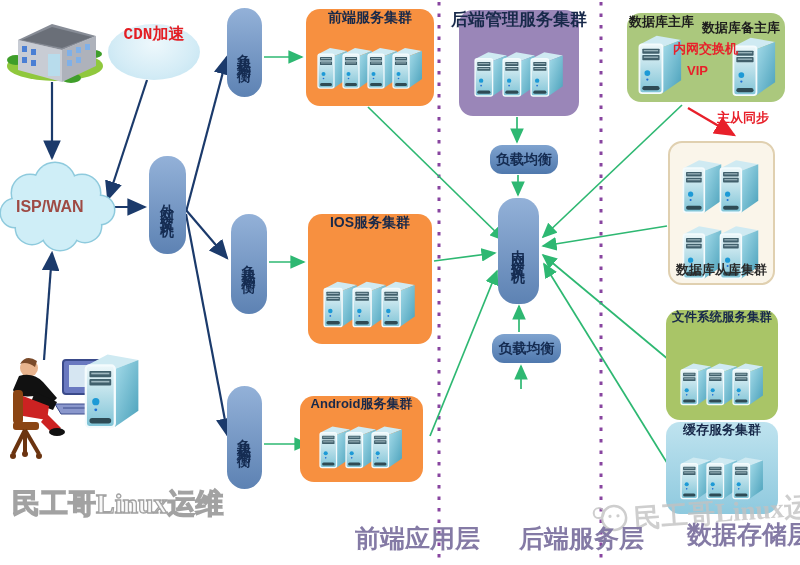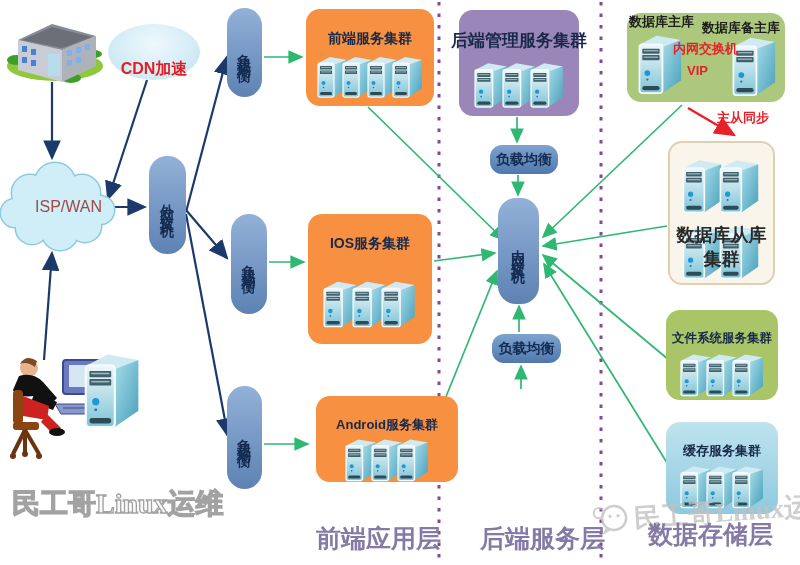--- a/index.html
+++ b/index.html
@@ -4,21 +4,21 @@
 <style>
   html,body{margin:0;padding:0;background:#fff;}
   #stage{position:relative;width:800px;height:565px;background:#fff;overflow:hidden;
          font-family:"Liberation Sans",sans-serif;}
   #stage *{box-sizing:border-box;}
   .abs{position:absolute;}
   svg{display:block;}
 
   
   .box{position:absolute;border-radius:14px;display:flex;flex-direction:column;align-items:center;}
-  .box .cluster-label{font-weight:bold;color:#18294a;font-size:14px;line-height:1;padding-top:22px;
+  .box .cluster-label{font-weight:bold;color:#18294a;font-size:14px;line-height:1;padding-top:1px;
         white-space:nowrap;text-align:left;}
   .box .servers{flex:1;display:flex;align-items:flex-end;justify-content:center;padding-bottom:8px;}
   .box .servers svg{margin-left:-7px;}
   .box .servers svg:first-child{margin-left:0;}
   .box-orange{background:#f79040;}
   .box-purple{background:#9a86b8;}
   .box-green{background:#abc87d;}
   .box-olive{background:#a9c567;}
   .box-blue{background:linear-gradient(180deg,#bfe3ef,#8ec9de);}
   .box-cream{background:#faf5ea;border:2px solid #e0d0b0;}
@@ -27,38 +27,38 @@
   .pill-v{position:absolute;border-radius:18px;background:linear-gradient(180deg,#93b1d8,#5d82b3);
           display:flex;align-items:center;justify-content:center;}
   .pill-v span{writing-mode:vertical-rl;text-orientation:upright;font-weight:bold;color:#152c52;
           font-size:14px;letter-spacing:5px;line-height:1;}
   .pill-h{position:absolute;border-radius:12px;background:linear-gradient(180deg,#7fa3cf,#4f78ad);
           display:flex;align-items:center;justify-content:center;}
   .pill-h span{font-weight:bold;color:#152c52;font-size:14px;white-space:nowrap;}
 
   .cdn{position:absolute;border-radius:50%;
        background:radial-gradient(ellipse at 50% 35%,#eef8fc 0%,#d4ecf6 60%,#bfe2f0 100%);
-       display:flex;align-items:flex-end;justify-content:center;}
+       display:flex;align-items:flex-start;justify-content:center;font-family:Liberation Mono, monospace;}
   .cdn span{color:#e31e24;font-weight:bold;font-size:16px;}
 
-  .cloud-label{position:absolute;color:#9e4a44;font-weight:normal;font-size:16px;text-align:right;}
+  .cloud-label{position:absolute;color:#9e4a44;font-weight:bold;font-size:16px;text-align:left;}
 
   .red-note{position:absolute;color:#e8202a;font-weight:bold;font-size:13px;white-space:nowrap;}
   .dark-note{position:absolute;color:#1d1d1d;font-weight:bold;font-size:13px;white-space:nowrap;}
 
-  .layer-label{position:absolute;color:#847aa5;font-weight:bold;font-size:25px;white-space:nowrap;z-index:6;}
+  .layer-label{position:absolute;color:#847aa5;font-weight:bold;font-size:25px;white-space:nowrap;z-index:6;margin-left:39px;}
 
   .wm-left{position:absolute;font-family:"Liberation Serif",serif;font-weight:bold;font-size:28px;
            color:#f8f8f8;-webkit-text-stroke:1.3px #a2a2a2;white-space:nowrap;z-index:4;}
   .wm-right{position:absolute;display:flex;align-items:center;gap:4px;z-index:5;
             transform:rotate(-4deg);opacity:.8;}
   .wm-right span{font-family:"Liberation Serif",serif;font-weight:bold;font-size:27px;color:#c2c2c2;
             white-space:nowrap;}
-  .slave-label{position:absolute;left:0;right:0;bottom:12px;text-align:center;font-weight:bold;
-            font-size:18px;color:#2a2a2a;}
+  .slave-label{position:absolute;left:0;right:0;bottom:4px;text-align:center;font-weight:bold;
+            font-size:13px;color:#2a2a2a;}
 </style>
 </head>
 <body>
 
 <div id="stage">
 
   <svg width="0" height="0" aria-hidden="true">
     <defs>
       <linearGradient id="gFront" x1="0" y1="0" x2="0" y2="1">
         <stop offset="0" stop-color="#eef8fa"></stop>
@@ -256,21 +256,21 @@
           <use href="#srv"></use>
         </svg>
       <svg width="36" height="66">
           <use href="#srv"></use>
         </svg>
       <svg width="36" height="66">
           <use href="#srv"></use>
         </svg>
     </div>
   </div>
-  <div class="box box-orange" style="left:316px;top:396px;width:142px;height:86px;z-index:2">
+  <div class="box box-orange" style="left:300px;top:396px;width:123px;height:86px;z-index:2">
     <div class="cluster-label" style="font-size:13px">Android服务集群</div>
     <div class="servers">
       <svg width="33" height="56">
           <use href="#srv"></use>
         </svg>
       <svg width="33" height="56">
           <use href="#srv"></use>
         </svg>
       <svg width="33" height="56">
           <use href="#srv"></use>
@@ -317,21 +317,21 @@
       <svg width="44" height="60" style="margin-left:0">
           <use href="#srv"></use>
         </svg>
       <svg width="44" height="60">
           <use href="#srv"></use>
         </svg>
     </div>
     <div class="slave-label">数据库从库集群</div>
   </div>
 
-  <div class="box box-olive" style="left:666px;top:310px;width:112px;height:90px;z-index:2">
+  <div class="box box-olive" style="left:666px;top:310px;width:112px;height:110px;z-index:2">
     <div class="cluster-label" style="font-size:12.5px">文件系统服务集群</div>
     <div class="servers">
       <svg width="33" height="58">
           <use href="#srv"></use>
         </svg>
       <svg width="33" height="58">
           <use href="#srv"></use>
         </svg>
       <svg width="33" height="58">
           <use href="#srv"></use>

